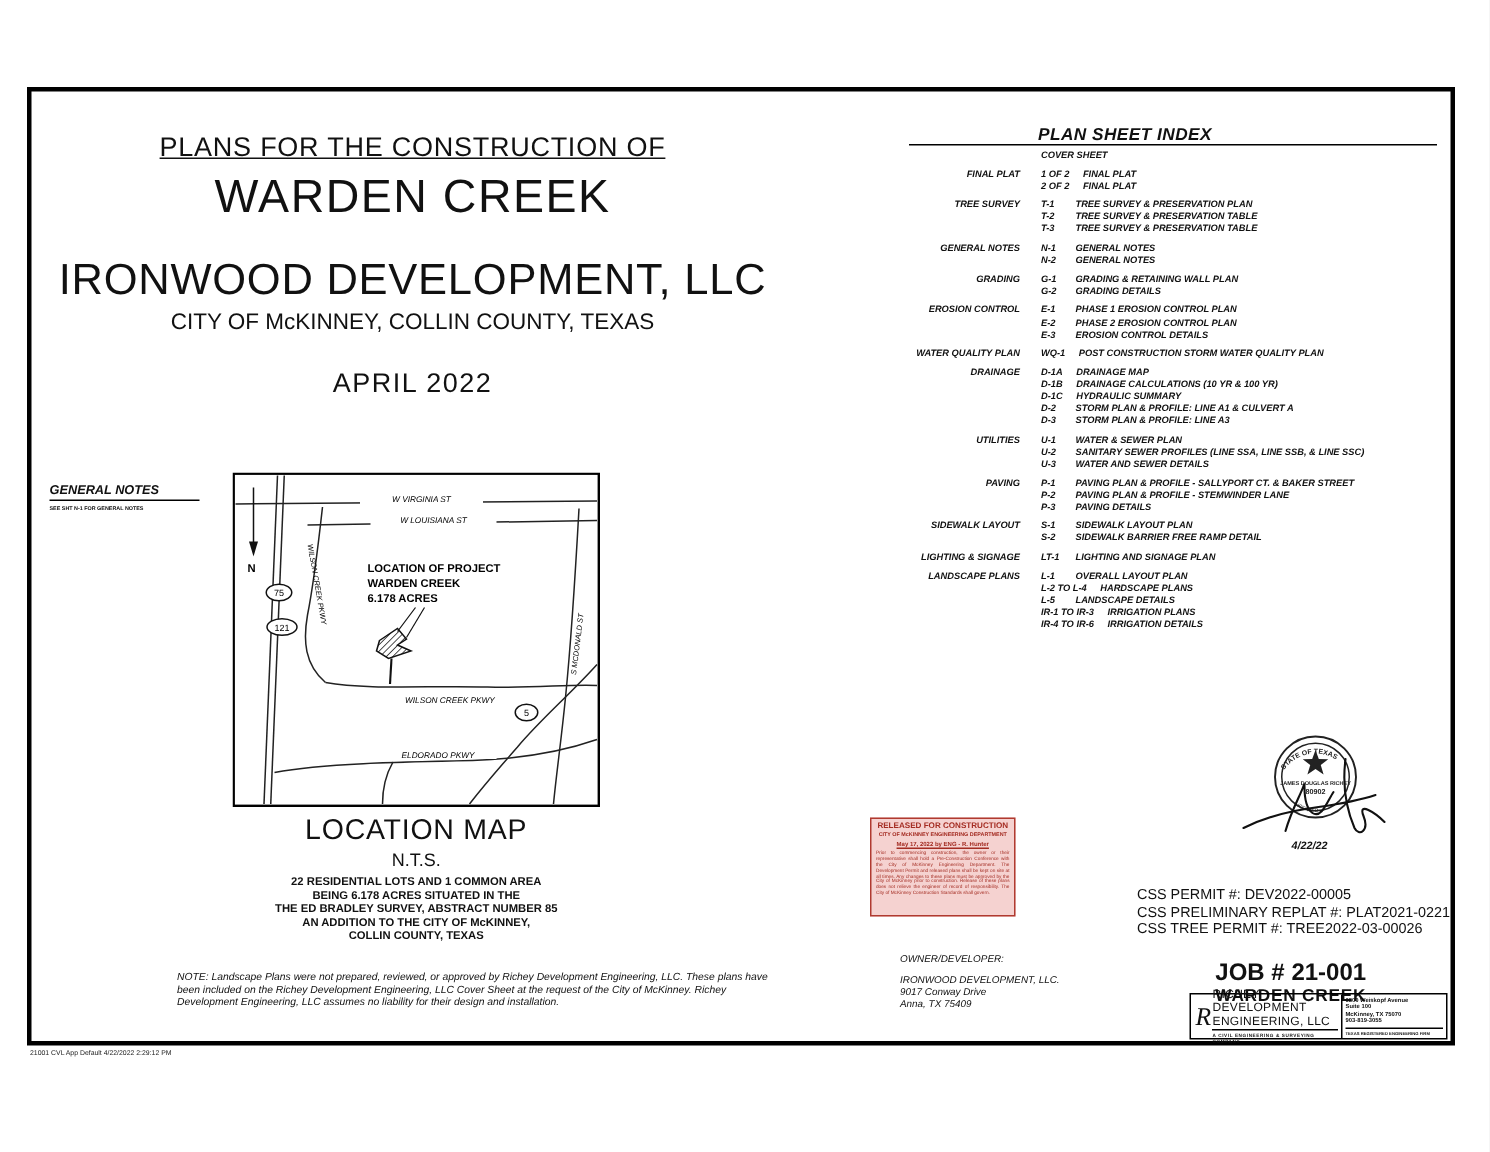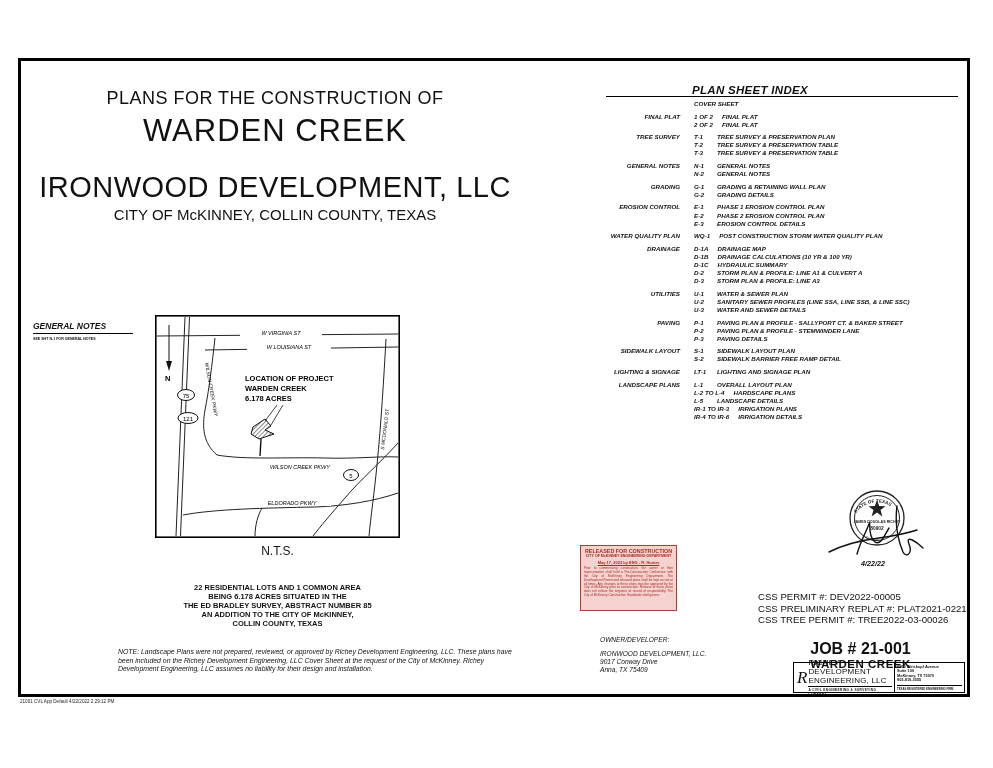--- a/index.html
+++ b/index.html
@@ -3,21 +3,21 @@
 <meta charset="utf-8">
 <style>
   html,body{margin:0;padding:0;background:#ffffff;}
   #sheet{position:relative;width:993px;height:768px;background:#fff;overflow:hidden;
          font-family:"Liberation Sans", sans-serif;color:#111;outline:1px solid #d9d9d9;}
   .abs{position:absolute;}
   
   #border{left:18px;top:58px;width:952px;height:639px;border:3px solid #000;box-sizing:border-box;}
   
   #titleblock{left:25px;top:88px;width:500px;text-align:center;}
-  .t-line1{font-size:18px;letter-spacing:.5px;}
+  .t-line1{font-size:18px;letter-spacing:.5px;text-decoration:underline;}
   .t-project{font-size:31px;letter-spacing:1px;margin-top:4px;}
   .t-dev{font-size:29px;letter-spacing:.5px;margin-top:22px;}
   .t-city{font-size:15px;margin-top:2px;}
   .t-date{font-size:18px;letter-spacing:1px;margin-top:22px;}
   
   #gennotes{left:33px;top:321px;width:100px;}
   #gennotes .gn-head{font-style:italic;font-weight:bold;font-size:8.5px;border-bottom:1.5px solid #000;padding-bottom:2px;}
   #gennotes .gn-note{font-size:3.6px;margin-top:3px;font-weight:bold;}
   
   #mapbox{left:155px;top:315px;width:245px;height:223px;}
@@ -70,20 +70,21 @@
 <body>
 
 <div id="sheet">
   <div class="abs" id="border"></div>
 
   <div class="abs" id="titleblock">
     <div class="t-line1">PLANS FOR THE CONSTRUCTION OF</div>
     <div class="t-project">WARDEN CREEK</div>
     <div class="t-dev">IRONWOOD DEVELOPMENT, LLC</div>
     <div class="t-city">CITY OF McKINNEY, COLLIN COUNTY, TEXAS</div>
+    <div class="t-date">APRIL 2022</div>
   </div>
 
   <div class="abs" id="gennotes">
     <div class="gn-head">GENERAL NOTES</div>
     <div class="gn-note">SEE SHT N-1 FOR GENERAL NOTES</div>
   </div>
 
   <div class="abs" id="mapbox">
     <svg width="245" height="223" viewBox="0 0 245 223">
       <defs>
@@ -139,20 +140,21 @@
       <text class="mtxt" x="90" y="86" font-size="7.5" font-weight="bold">6.178 ACRES</text>
       <g stroke="#111" stroke-width=".8" fill="none">
         <path d="M122,90 L110,106"></path>
           <path d="M128,90 L116,110"></path>
       </g>
       <polygon points="98,112 110,104 116,111 110,115 119,119 104,124 96,119" fill="url(#hatch)" stroke="#111" stroke-width="1"></polygon>
       <line x1="106" y1="124" x2="105" y2="141" stroke="#111" stroke-width="1.4"></line>
     </svg>
   </div>
   <div class="abs" id="maptitle">
+    <div class="lm-title">LOCATION MAP</div>
     <div class="lm-nts">N.T.S.</div>
   </div>
   <div class="abs" id="mapdesc">
       <div>22 RESIDENTIAL LOTS AND 1 COMMON AREA</div>
       <div>BEING 6.178 ACRES SITUATED IN THE</div>
       <div>THE ED BRADLEY SURVEY, ABSTRACT NUMBER 85</div>
       <div>AN ADDITION TO THE CITY OF McKINNEY,</div>
       <div>COLLIN COUNTY, TEXAS</div>
     </div>
   <div class="abs" id="mapnote">NOTE: Landscape Plans were not prepared, reviewed, or approved by Richey Development Engineering, LLC. These plans have been included on the Richey Development Engineering, LLC Cover Sheet at the request of the City of McKinney.  Richey Development Engineering, LLC assumes no liability for their design and installation.</div>

